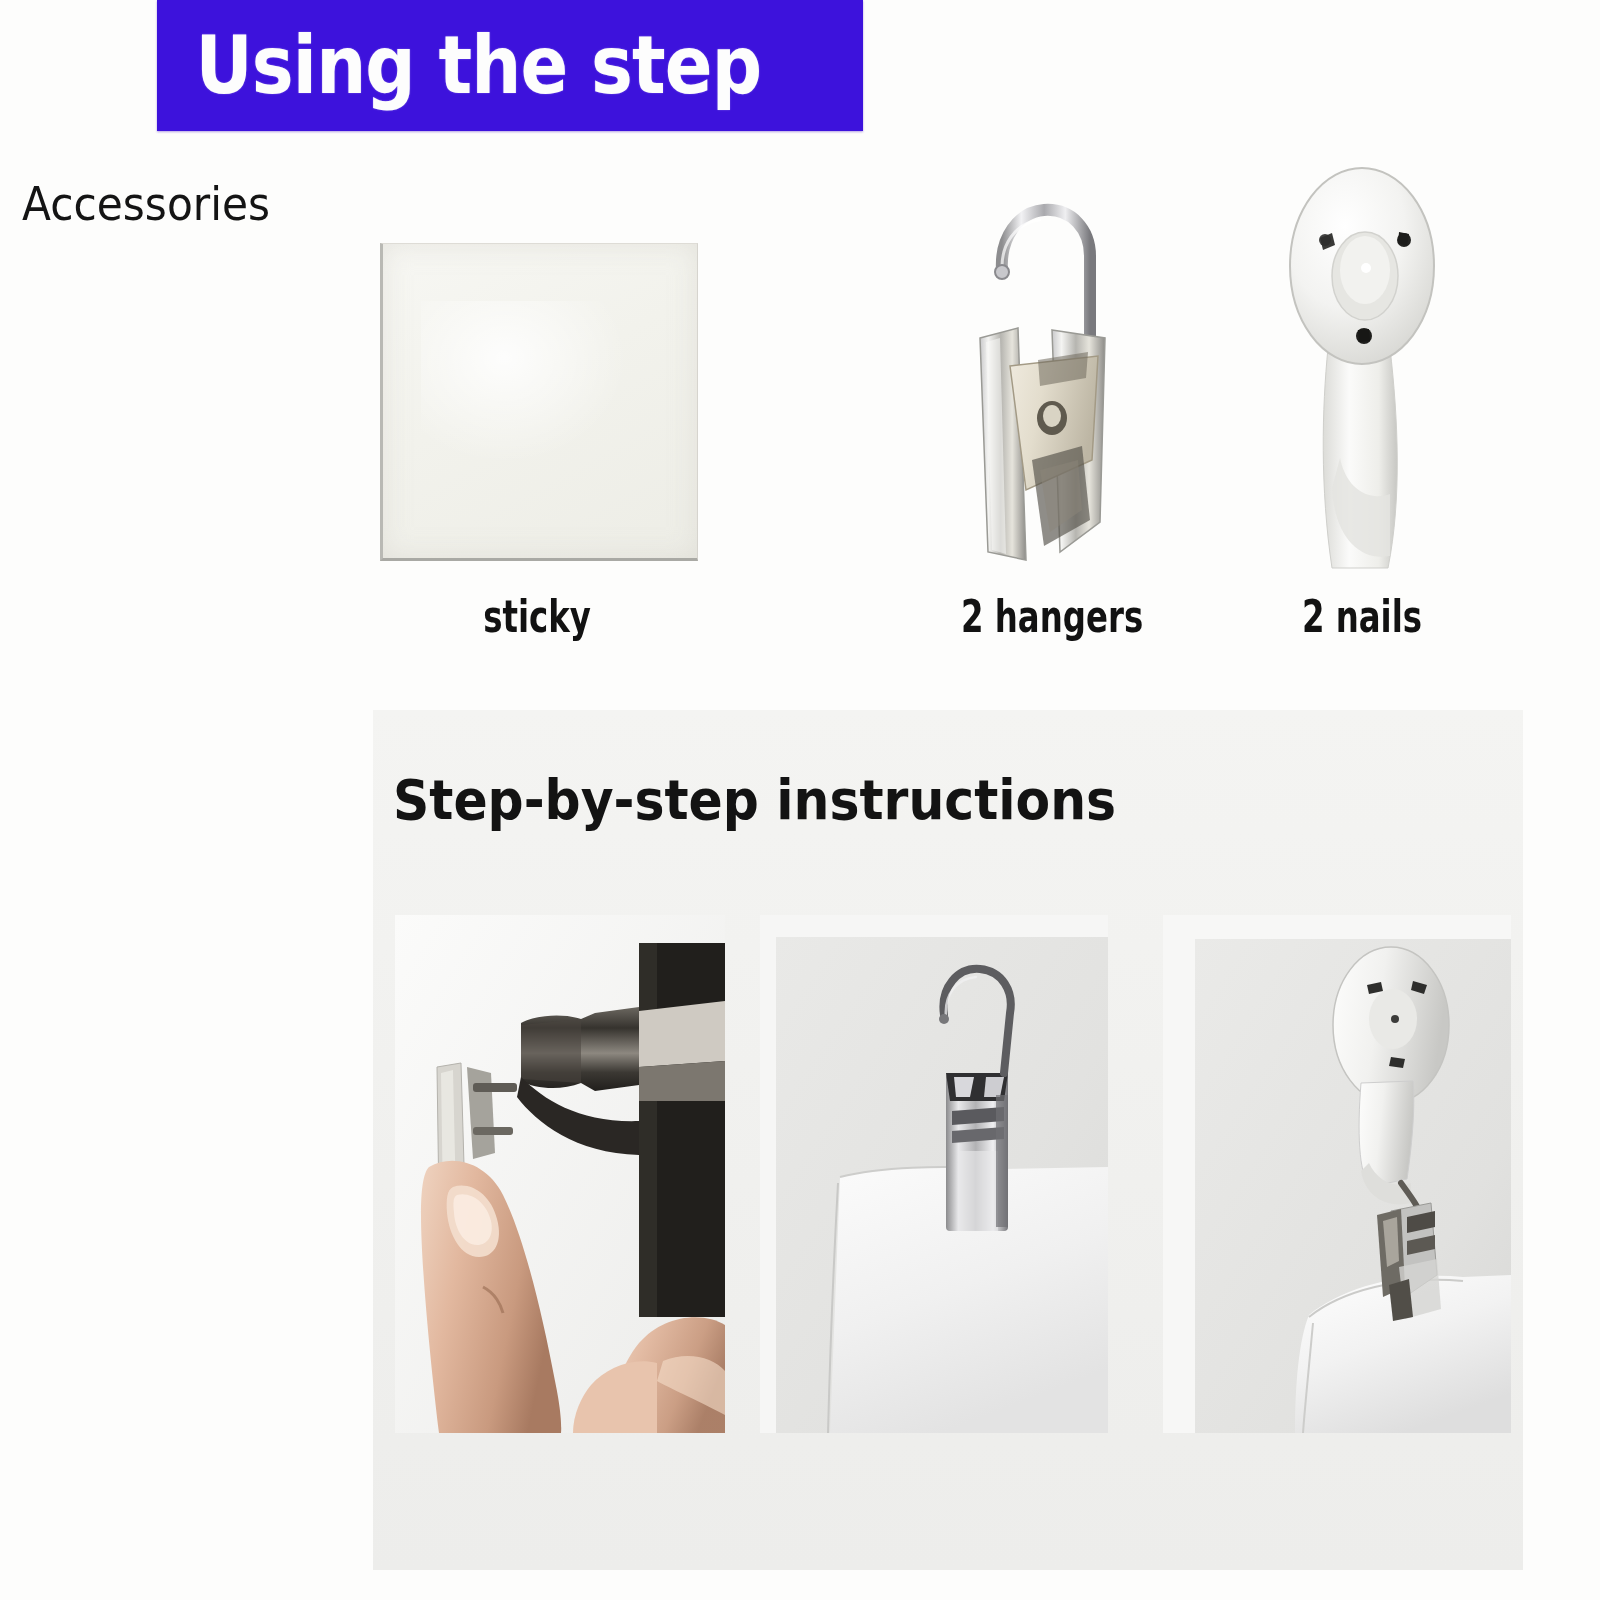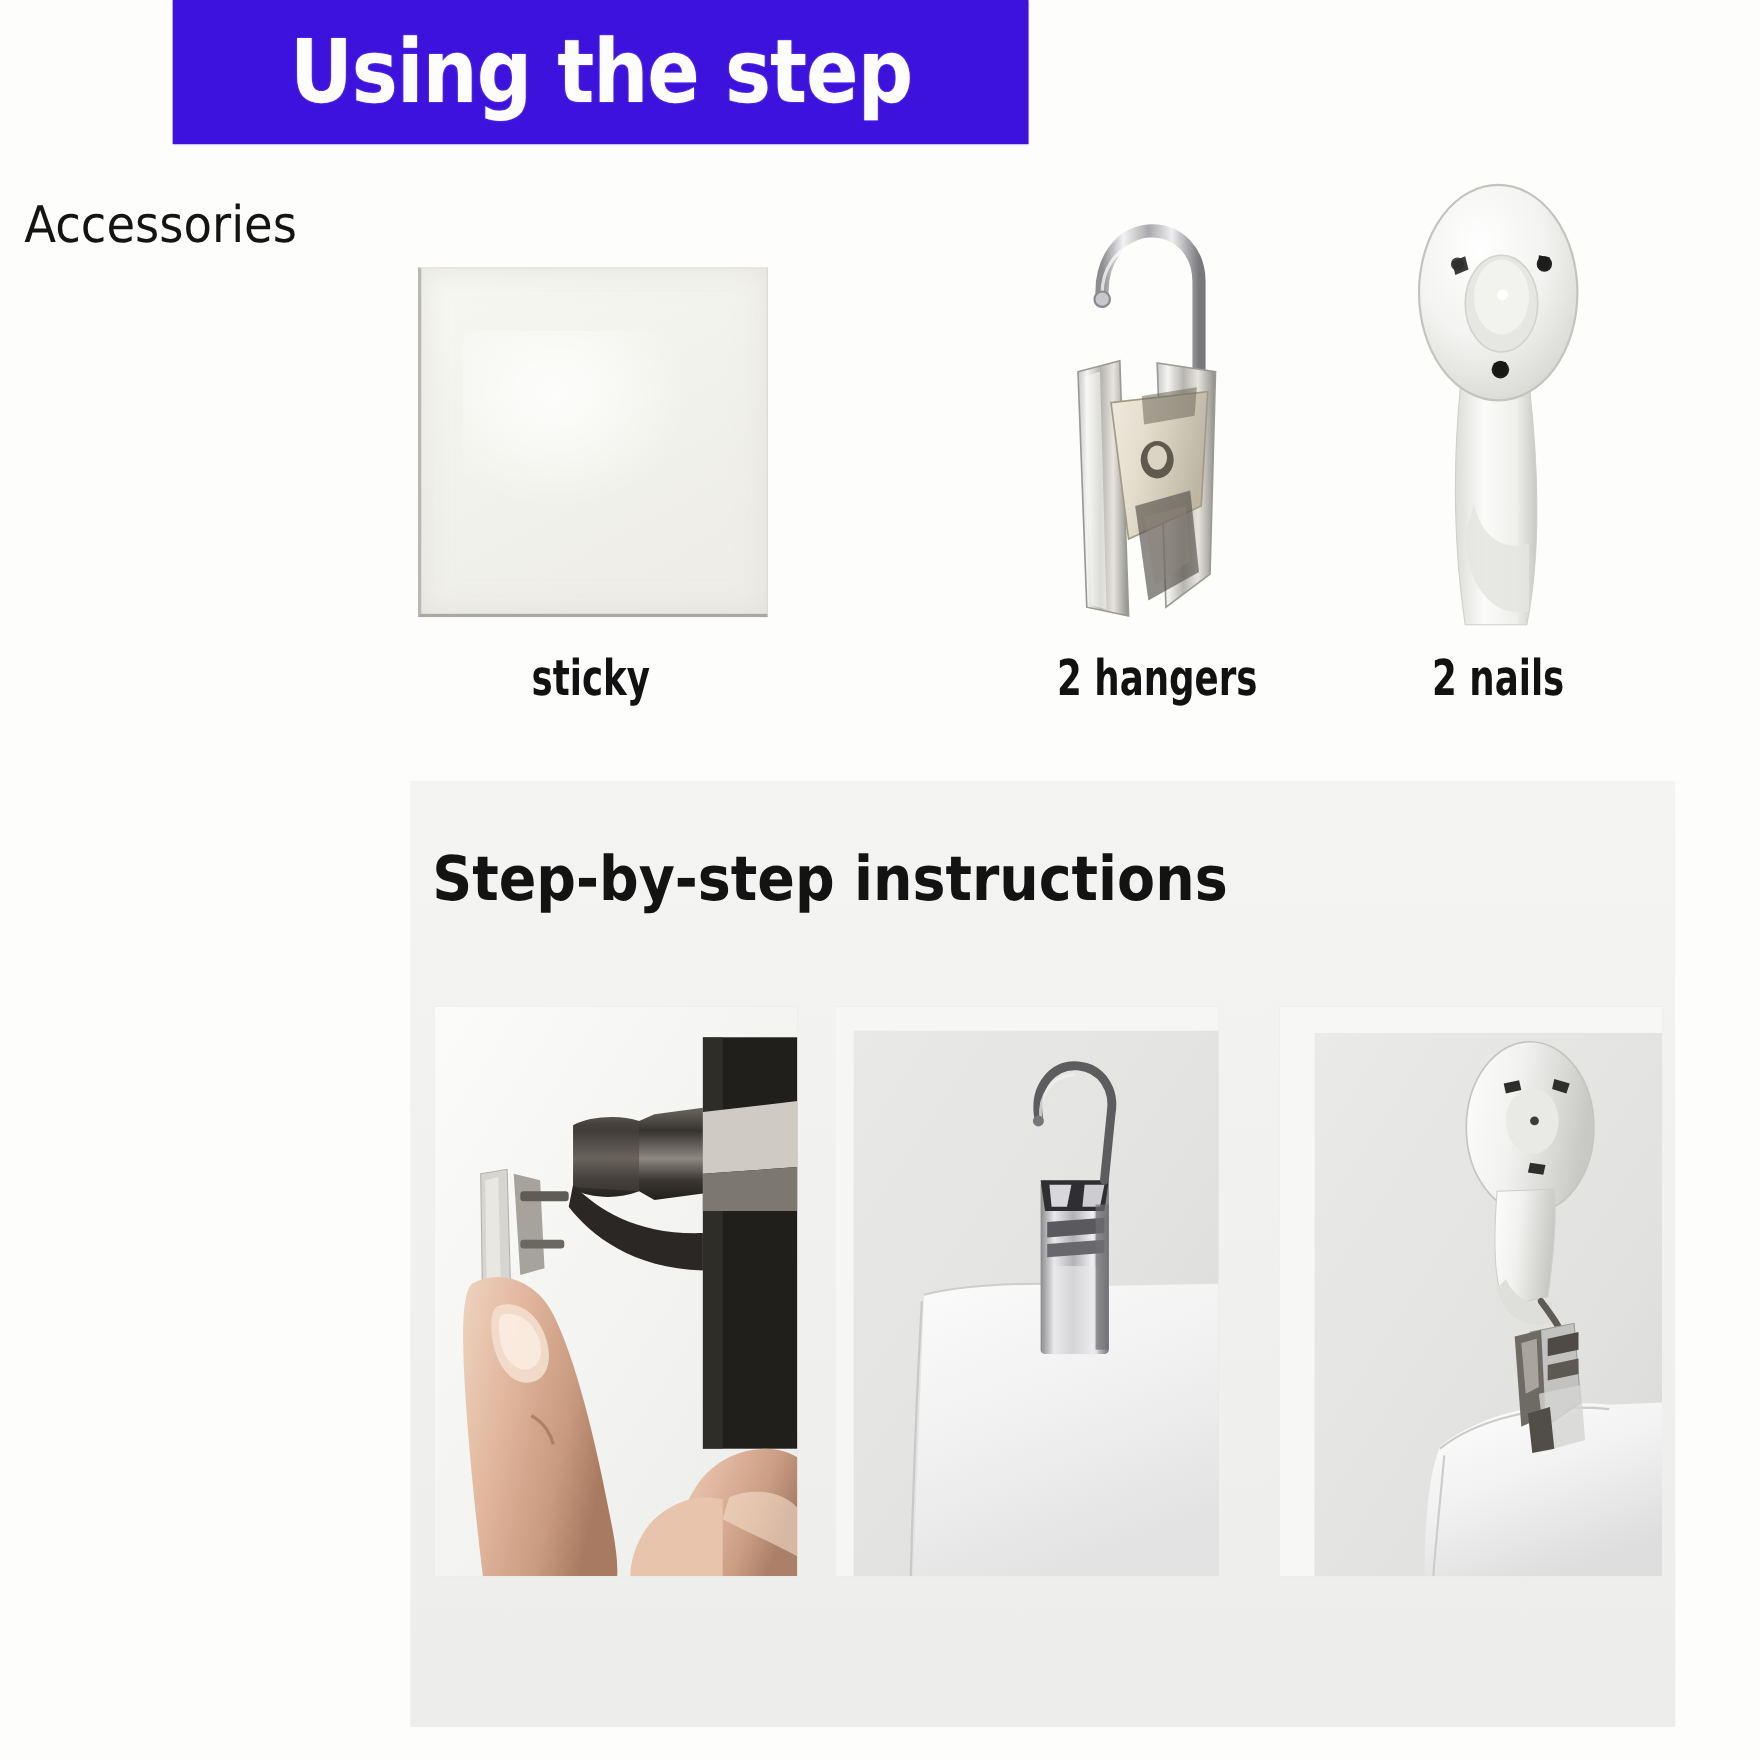--- a/index.html
+++ b/index.html
@@ -14,26 +14,25 @@
     overflow: hidden;
     font-family: "Liberation Sans", sans-serif;
     background: #fdfdfc;
   }
 
   
   #title-banner {
     position: absolute;
     left: 157px;
     top: 0px;
-    width: 778px;
+    width: 706px;
     height: 131px;
     background: #3d12dc;
     display: flex;
     align-items: center;
-    justify-content: center;
     box-shadow: 0 1px 2px rgba(90, 50, 200, .45);
   }
   #title-banner .title-text {
     color: #fdfdfd;
     font-family: "DejaVu Sans", sans-serif;
     font-size: 80px;
     font-weight: 700;
     letter-spacing: -1px;
     transform: scaleX(.88);
     white-space: nowrap;

